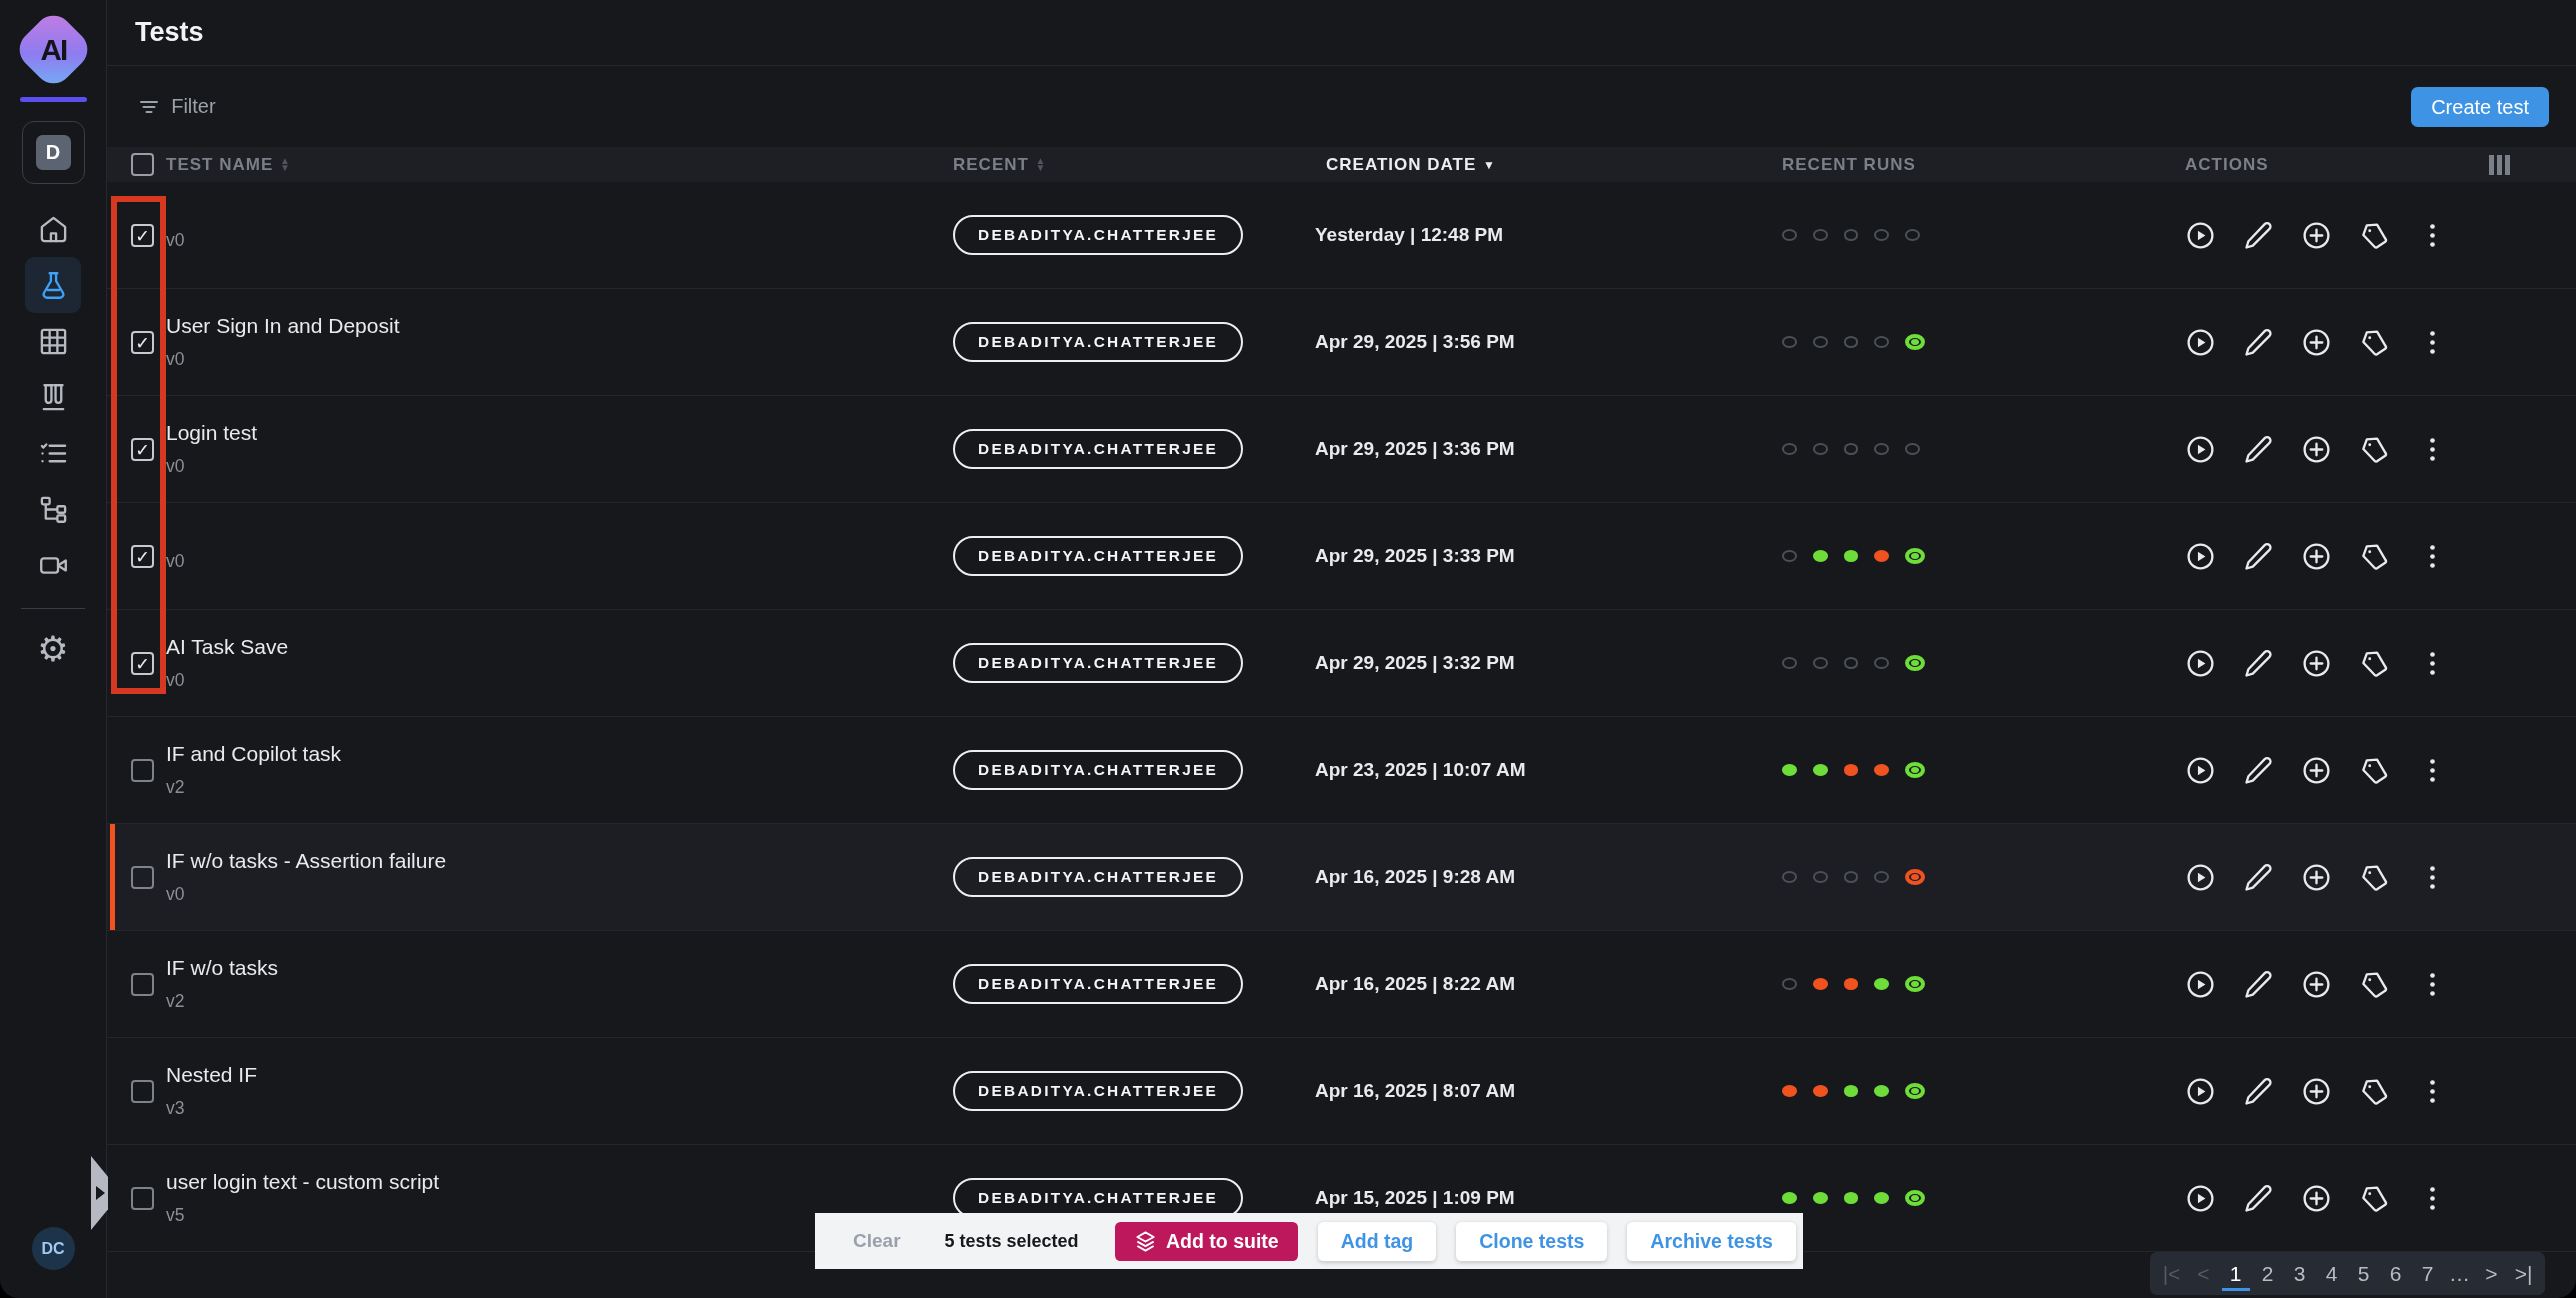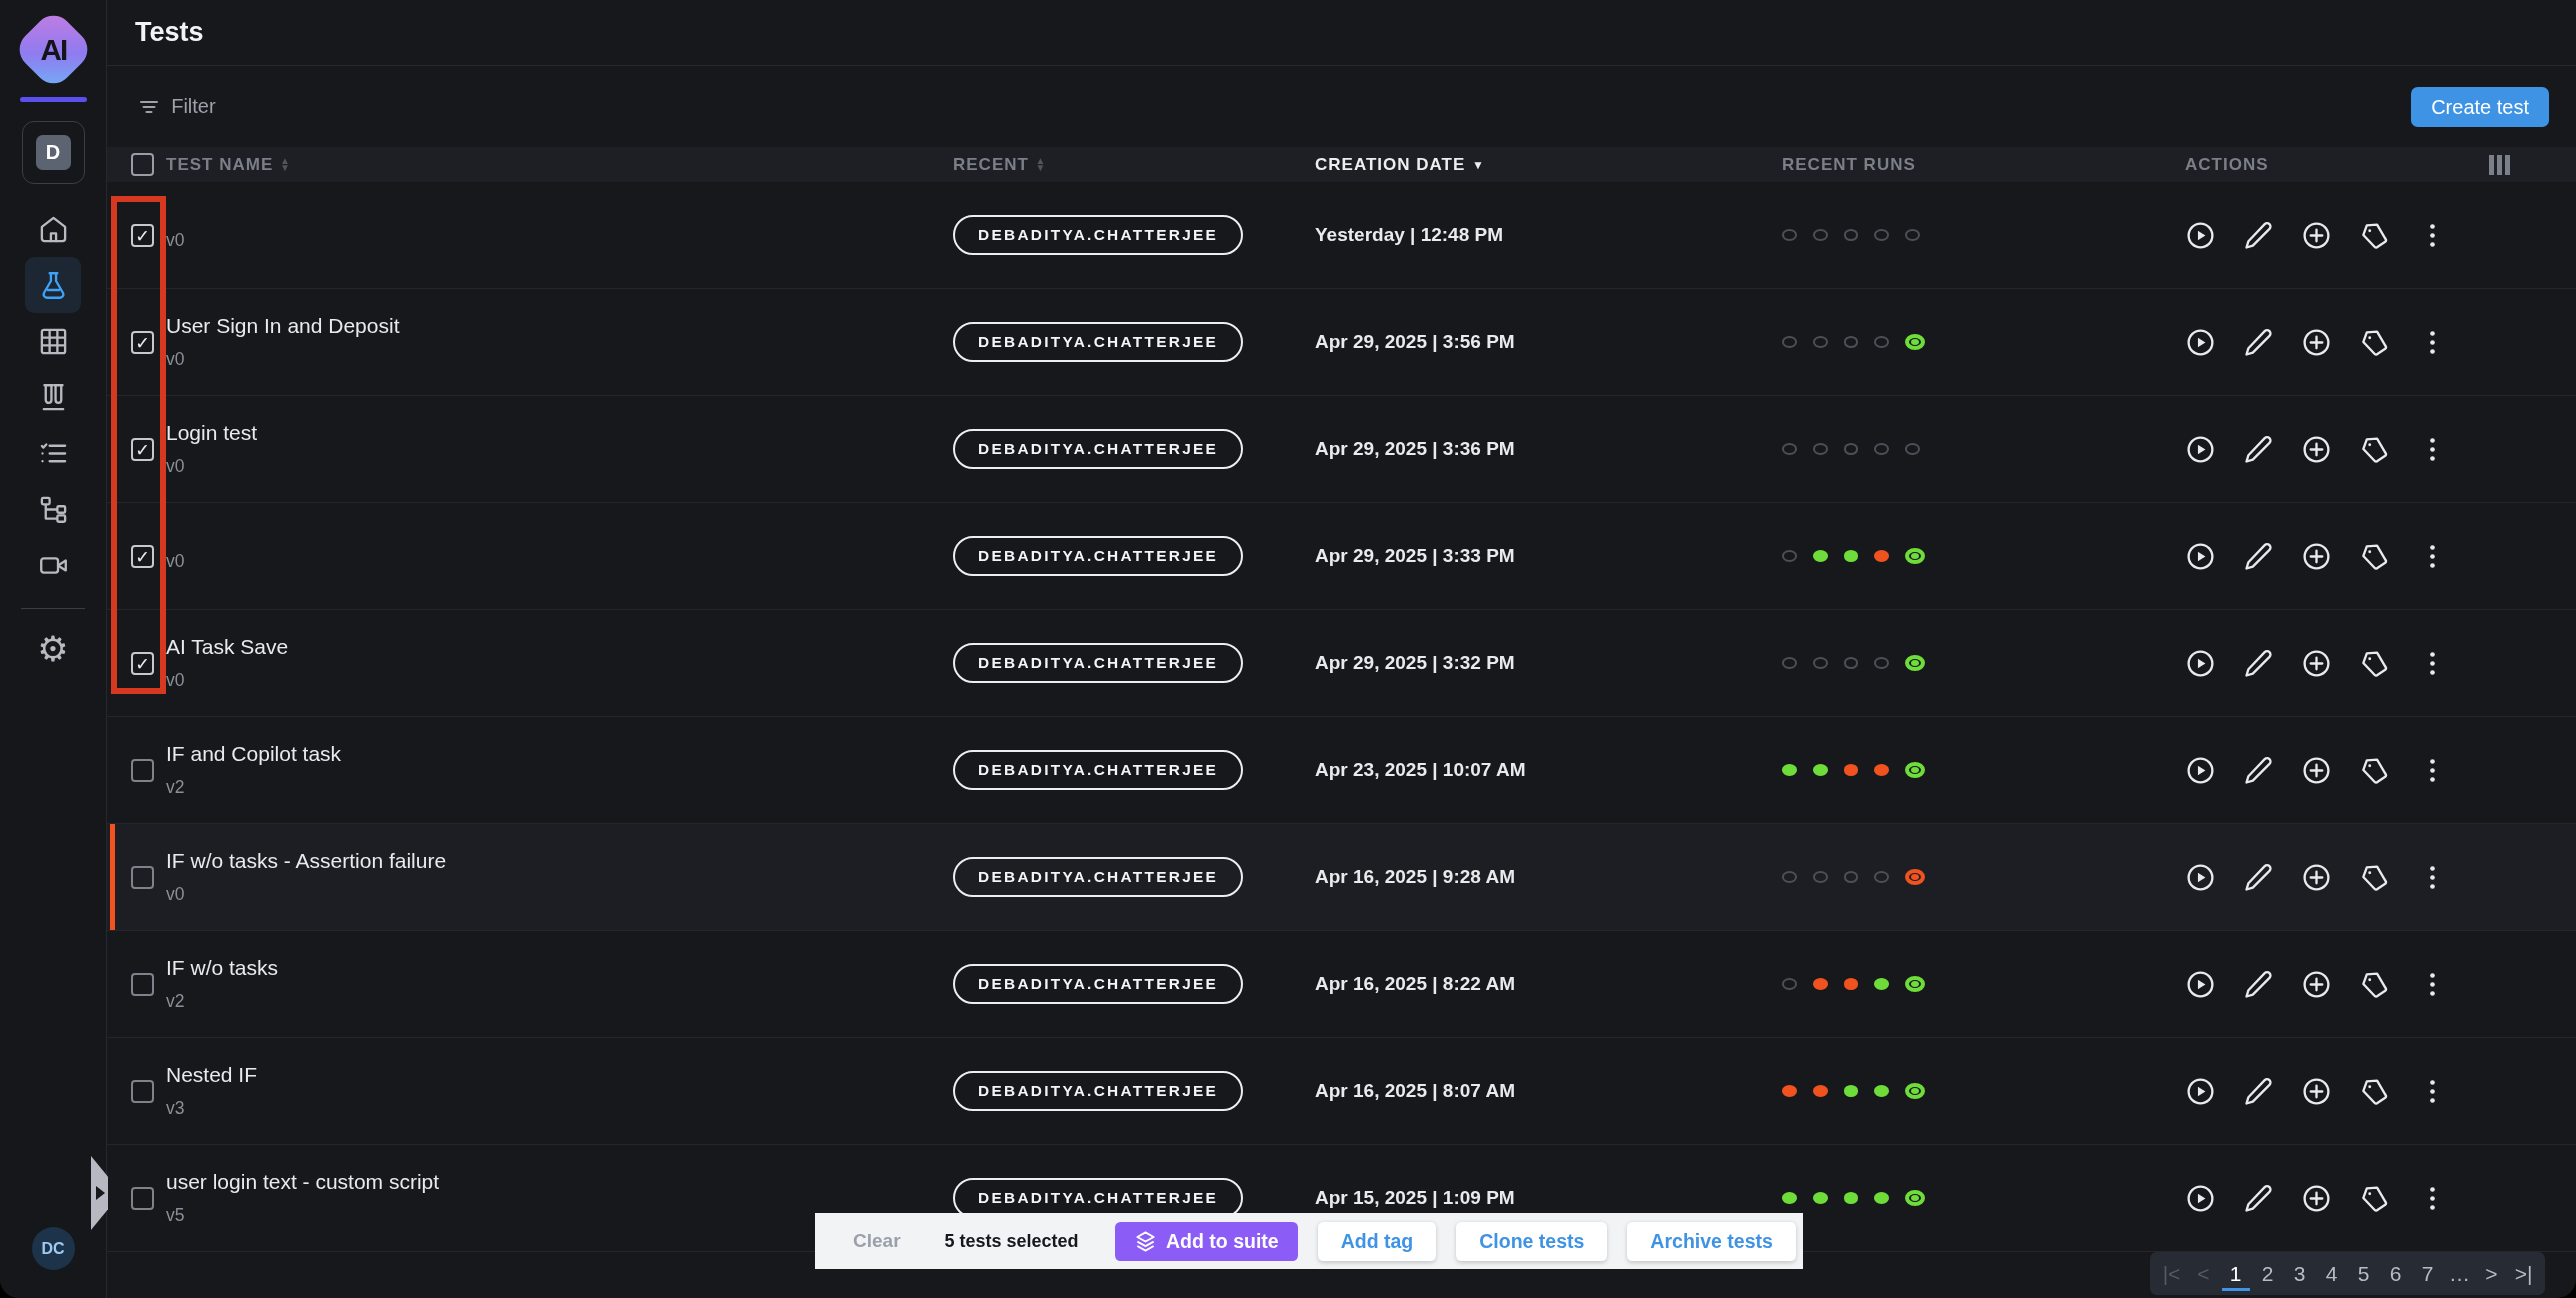--- a/index.html
+++ b/index.html
@@ -44,21 +44,21 @@
   .btn-create{background:#3f93e4;color:#fff;border:none;border-radius:6.7px;font-size:20px;
               padding:9.4px 20px;height:40px;cursor:pointer;}
 
   
   .grid-row{display:grid;grid-template-columns:35px 787px 362px 467px 403px 285px 40px;
             align-items:center;padding-left:24px;padding-right:34px;}
   .thead{height:35px;background:#1d1f24;color:#7b7f88;font-size:17px;font-weight:700;letter-spacing:1px;}
   .thead .hlabel{display:flex;align-items:center;gap:6.7px;}
   .sort-stack{display:flex;flex-direction:column;line-height:.62;font-size:10px;color:#50545c;}
   .sort-active{color:#eceef0;font-size:12px;}
-  .th-date{color:#eceef0;}
+  .th-date{color:#eceef0;margin-left:11px;}
   .cols-icon{display:flex;gap:3.4px;justify-content:flex-end;cursor:pointer;}
   .cols-icon i{width:4.7px;height:20px;background:#7b7f88;display:block;}
 
   .rows{}
   .row{height:107px;border-bottom:0.7px solid #24262b;position:relative;}
   .row.highlighted{background:#1c1e23;}
   .row.highlighted::before{content:"";position:absolute;left:2.7px;top:0;bottom:0;width:5.4px;background:#f0531f;}
   .checkbox{width:23px;height:23px;border:2px solid #7e828b;border-radius:4px;display:grid;
             place-items:center;color:transparent;font-size:17.5px;cursor:pointer;}
   .row.checked .checkbox{border-color:#c6c9d0;color:#e8eaec;}
@@ -86,21 +86,21 @@
   .annotation-box{position:absolute;left:4px;top:196px;width:55px;height:498px;
                   border:6.7px solid #d6391f;pointer-events:none;z-index:30;}
 
   
   .selection-bar{position:absolute;left:708px;top:1213px;width:988px;height:56px;background:#f2f3f5;
                  display:flex;align-items:center;padding:0 17.5px 0 38px;gap:0;z-index:20;}
   .sel-clear{color:#9aa0ab;font-size:19px;font-weight:700;cursor:pointer;}
   .sel-count{color:#17181c;font-size:18px;font-weight:700;margin:0 36px 0 44px;white-space:nowrap;}
   .sel-btn{height:39px;border:none;border-radius:5.4px;font-size:19.5px;font-weight:700;cursor:pointer;
            padding:0 19px;margin-right:20px;display:flex;align-items:center;gap:9.4px;white-space:nowrap;}
-  .sel-btn.primary{background:#8b5cf6;color:#fff;}
+  .sel-btn.primary{background:#be185d;color:#fff;}
   .sel-btn.primary svg{width:23px;height:23px;}
   .sel-btn.secondary{background:#fff;color:#3f93e4;box-shadow:0 1.3px 4px rgba(0,0,0,.18);padding:0 23px;}
 
   
   .pagination{position:absolute;left:2043px;top:1252px;width:395px;height:43px;background:#272b33;
               border-radius:6.7px;display:flex;align-items:center;justify-content:center;z-index:20;}
   .pg{width:32px;text-align:center;font-size:21px;color:#b8bcc3;cursor:pointer;position:relative;
       line-height:43px;height:43px;}
   .pg.dim{color:#565a63;}
   .pg.current{color:#fff;}

